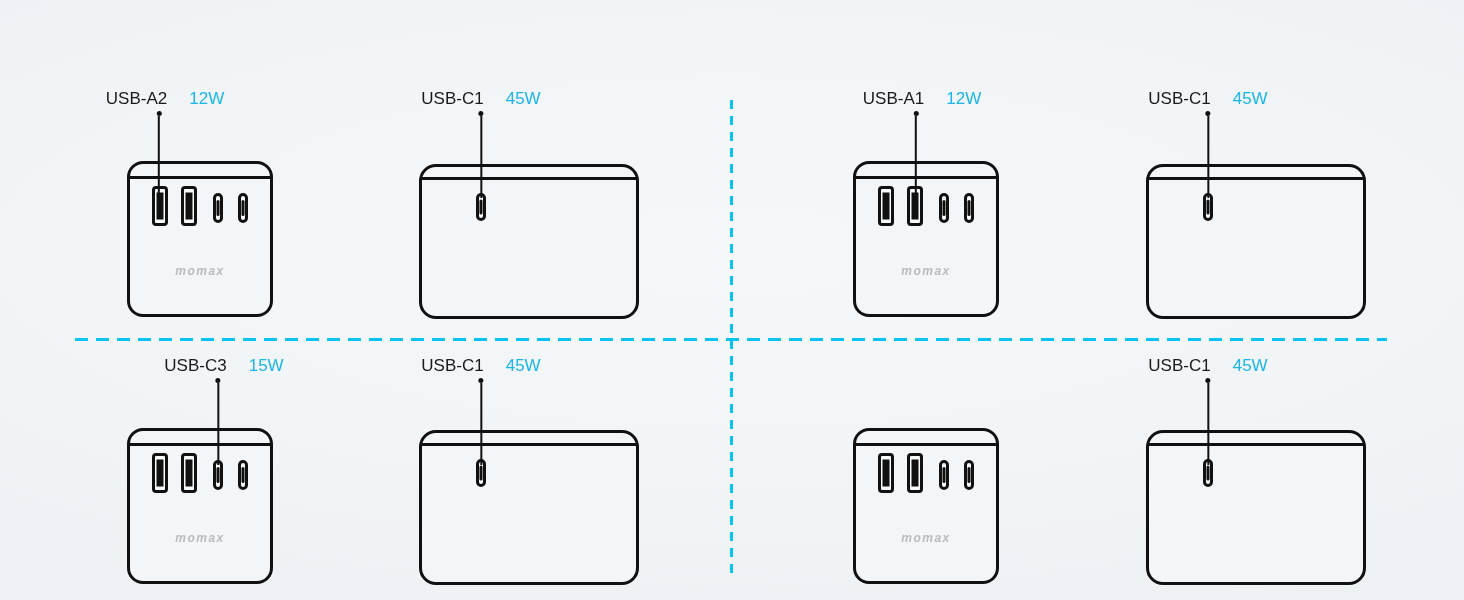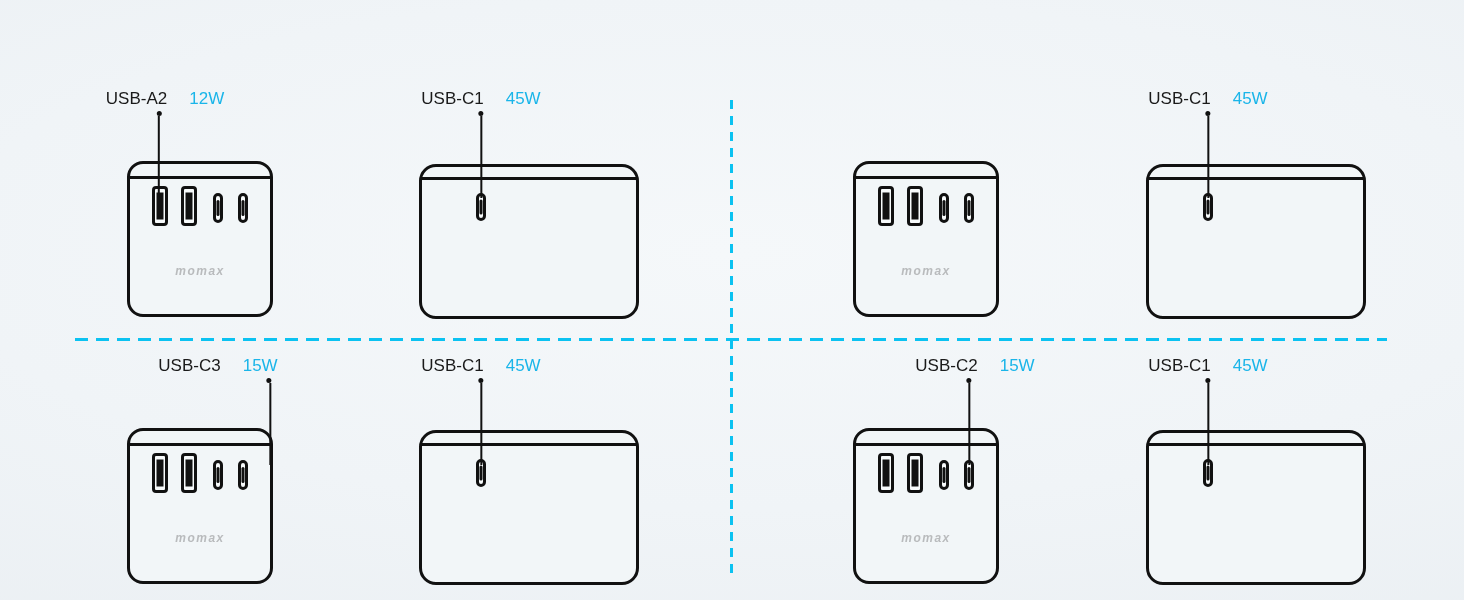--- a/index.html
+++ b/index.html
@@ -108,20 +108,27 @@
         <span class="pin pin-a"></span>
       </div>
     <div class="port port-c" style="left:83px;">
         <span class="pin pin-c"></span>
       </div>
     <div class="port port-c" style="left:108px;">
         <span class="pin pin-c"></span>
       </div>
     <div class="logo">momax</div>
   </div>
+  <div class="callout shift" style="left:916px; top:90px;">
+    <div class="co-label">
+      <span class="co-port">USB-A1</span><span class="co-watts">12W</span>
+    </div>
+    <div class="co-dot"></div>
+    <div class="co-line"></div>
+  </div>
 
   <div class="device powerbank" style="left:1146px; top:164px;">
     <div class="seam"></div>
     <div class="port port-cb" style="left:54px;">
         <span class="pin pin-cb"></span>
       </div>
   </div>
   <div class="callout" style="left:1208px; top:90px;">
     <div class="co-label">
       <span class="co-port">USB-C1</span><span class="co-watts">45W</span>
@@ -139,21 +146,21 @@
         <span class="pin pin-a"></span>
       </div>
     <div class="port port-c" style="left:83px;">
         <span class="pin pin-c"></span>
       </div>
     <div class="port port-c" style="left:108px;">
         <span class="pin pin-c"></span>
       </div>
     <div class="logo">momax</div>
   </div>
-  <div class="callout shift" style="left:212px; top:357px;align-items:flex-end;">
+  <div class="callout shift" style="left:218px; top:357px;">
     <div class="co-label">
       <span class="co-port">USB-C3</span><span class="co-watts">15W</span>
     </div>
     <div class="co-dot"></div>
     <div class="co-line"></div>
   </div>
 
   <div class="device powerbank" style="left:419px; top:430px;">
     <div class="seam"></div>
     <div class="port port-cb" style="left:54px;">
@@ -177,27 +184,20 @@
         <span class="pin pin-a"></span>
       </div>
     <div class="port port-c" style="left:83px;">
         <span class="pin pin-c"></span>
       </div>
     <div class="port port-c" style="left:108px;">
         <span class="pin pin-c"></span>
       </div>
     <div class="logo">momax</div>
   </div>
-  <div class="callout shift" style="left:969px; top:357px;">
-    <div class="co-label">
-      <span class="co-port">USB-C2</span><span class="co-watts">15W</span>
-    </div>
-    <div class="co-dot"></div>
-    <div class="co-line"></div>
-  </div>
 
   <div class="device powerbank" style="left:1146px; top:430px;">
     <div class="seam"></div>
     <div class="port port-cb" style="left:54px;">
         <span class="pin pin-cb"></span>
       </div>
   </div>
   <div class="callout" style="left:1208px; top:357px;">
     <div class="co-label">
       <span class="co-port">USB-C1</span><span class="co-watts">45W</span>

